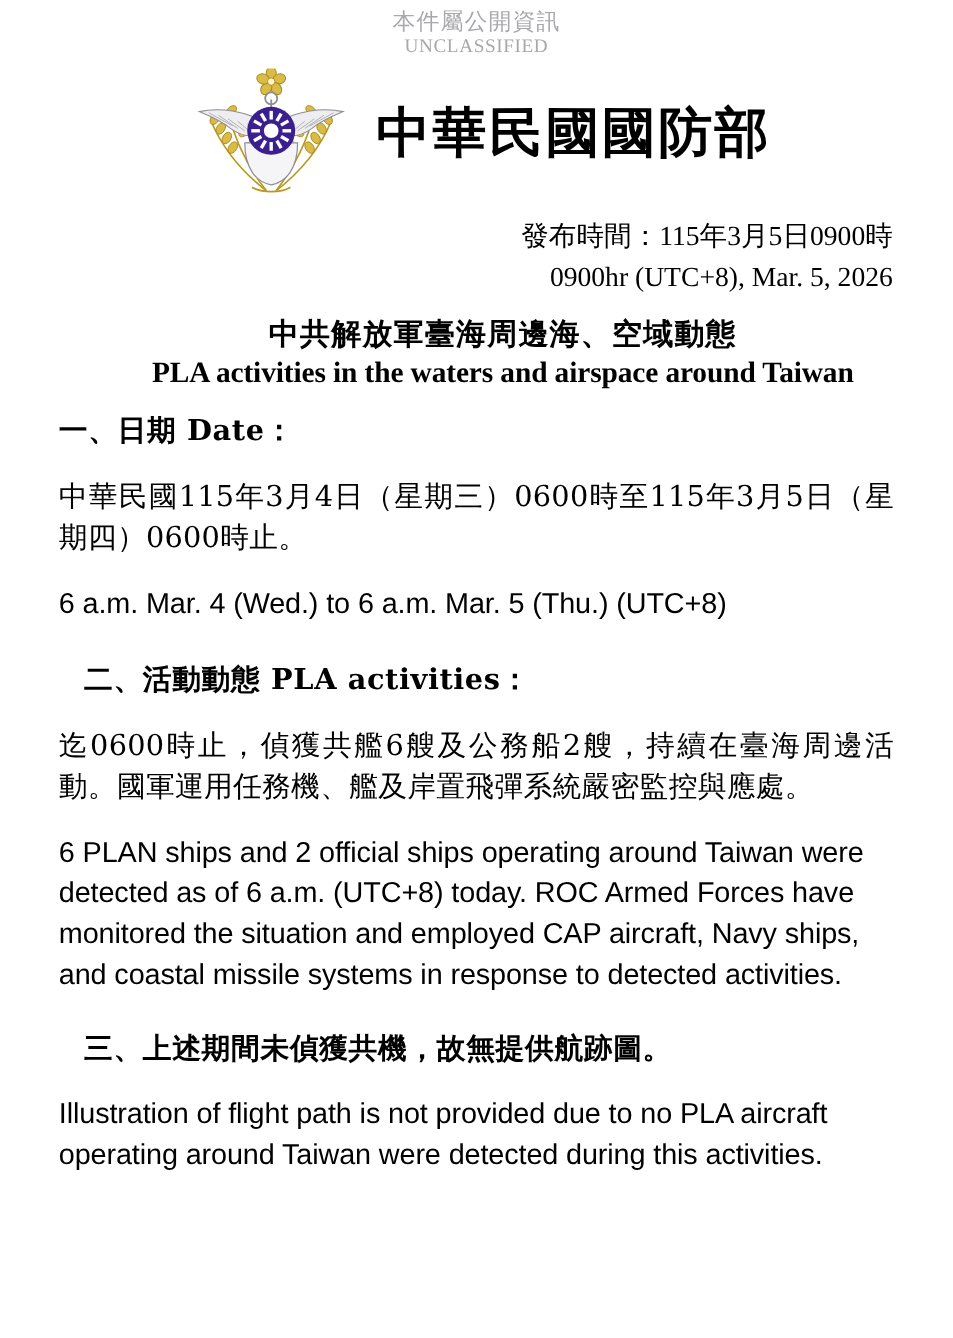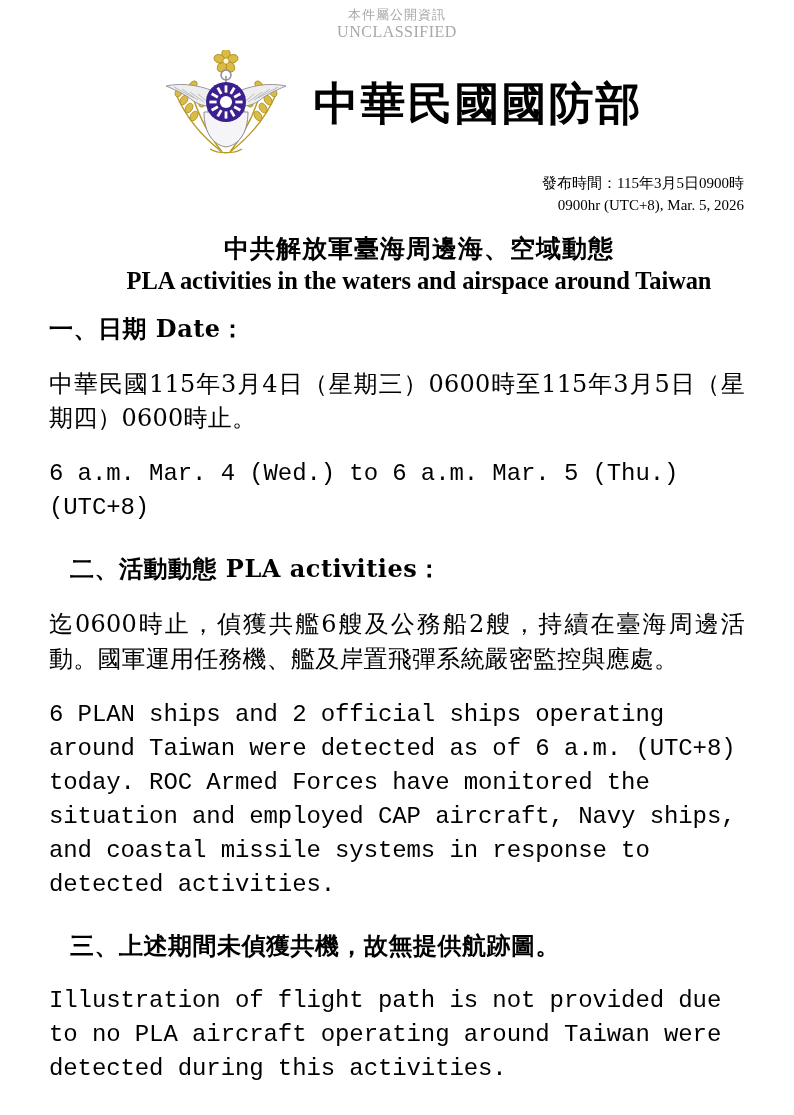--- a/index.html
+++ b/index.html
@@ -24,21 +24,21 @@
   }
 
   
   .classification {
     text-align: center;
     padding-top: 8px;
     line-height: 1.15;
     color: #a8a8ac;
   }
   .classification .zh {
-    font-size: 13px;
+    font-size: 19px;
     letter-spacing: 1px;
     font-family: "DejaVu Serif", "Liberation Serif", serif;
   }
   .classification .en {
     font-size: 16px;
     letter-spacing: 0.5px;
     font-family: "Liberation Serif", serif;
   }
 
   
@@ -76,21 +76,21 @@
     letter-spacing: 0.1px;
     margin-top: 3px;
     font-family: "Liberation Serif", serif;
   }
 
   
   .release {
     margin-top: 16px;
     padding-right: 50px;
     text-align: right;
-    font-size: 15px;
+    font-size: 23px;
     line-height: 1.45;
   }
   .release .line {
     white-space: nowrap;
   }
 
   
   .doc-title {
     text-align: center;
     margin-top: 16px;
@@ -129,21 +129,21 @@
     font-size: 24px;
     line-height: 1.42;
     text-align: justify;
     text-justify: inter-character;
   }
   p.para.zh {
     font-family: "DejaVu Serif", "Liberation Serif", serif;
     letter-spacing: 0.2px;
   }
   p.para.en {
-    font-family: Liberation Mono, monospace;
+    font-family: Liberation Sans, sans-serif;
     letter-spacing: -0.1px;
     text-align: left;
   }
   p.para.zh-just {
     text-align: justify;
   }
 </style>
 </head>
 <body>
 

